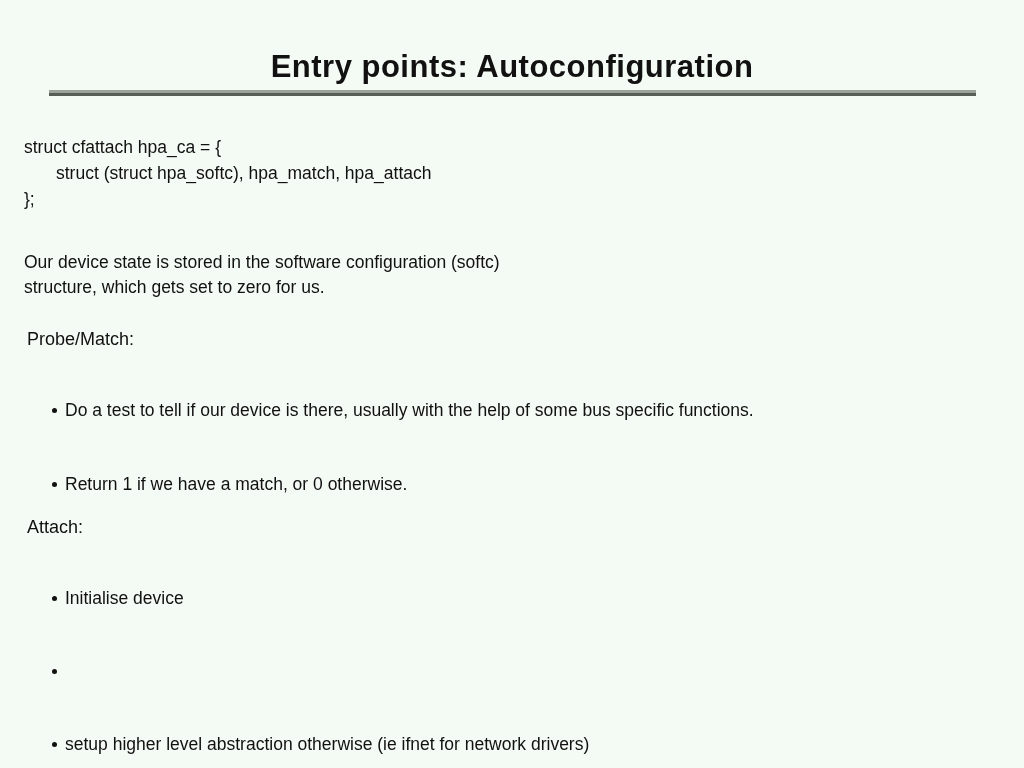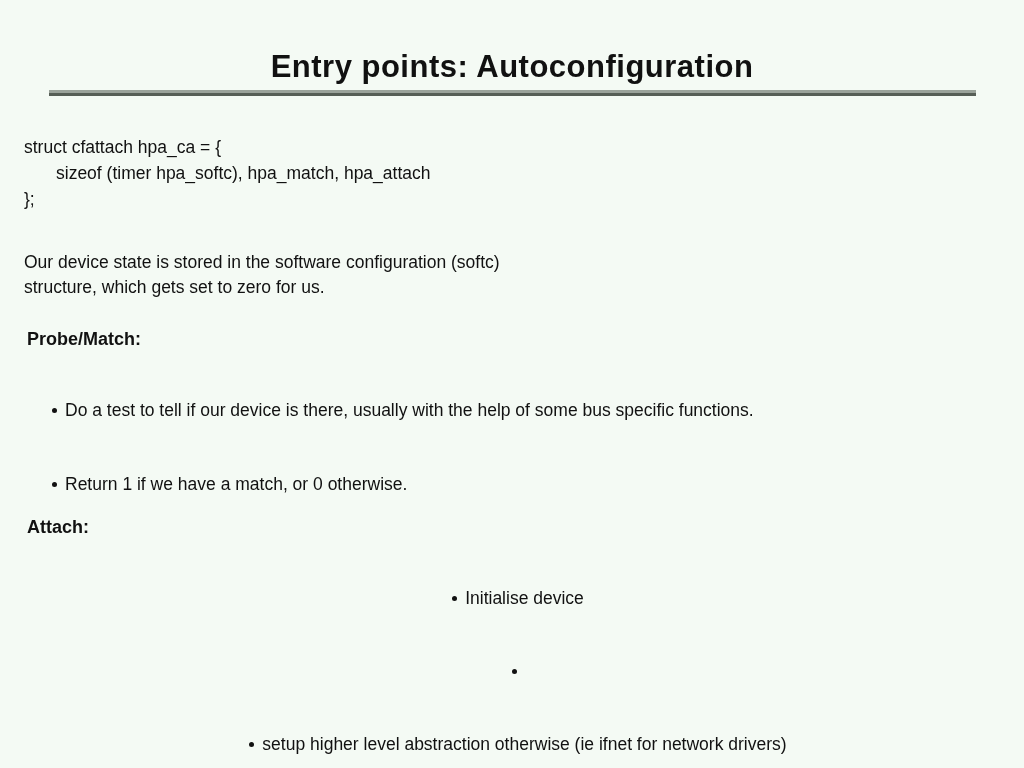--- a/index.html
+++ b/index.html
@@ -48,41 +48,40 @@
     padding-left: 32px;
   }
   .intro-para {
     margin-top: 38px;
     line-height: 25px;
   }
   .section-heading {
     margin-top: 28px;
     padding-left: 3px;
     font-size: 18px;
-    font-weight: bold;
+    font-weight: normal;
     line-height: 22px;
   }
   .section-heading.attach {
     margin-top: 18px;
   }
   .bullet-list {
     margin-top: 31px;
     padding-left: 28px;
   }
   .bullet-list.attach-list {
     margin-top: 33px;
   }
   .bullet-item {
     line-height: 27px;
     white-space: nowrap;
     margin-top: 47px;
   }
   .attach-list .bullet-item {
     line-height: 26px;
-    text-align: center;
   }
   .bullet-dot {
     display: inline-block;
     width: 5px;
     height: 5px;
     background: #111111;
     border-radius: 50%;
     margin-right: 8px;
     vertical-align: 3px;
   }
@@ -93,21 +92,21 @@
 <div class="slide">
 
   <h1 class="slide-title">Entry points: Autoconfiguration</h1>
 
   <div class="title-rule"></div>
 
   <div class="content">
 
     <div class="code-block">
       <div class="code-line">struct cfattach hpa_ca = {</div>
-      <div class="code-line indent">sizeof (timer hpa_softc), hpa_match, hpa_attach</div>
+      <div class="code-line indent">struct (struct hpa_softc), hpa_match, hpa_attach</div>
       <div class="code-line">};</div>
     </div>
 
     <div class="intro-para">
       <div>Our device state is stored in the software configuration (softc)</div>
       <div>structure, which gets set to zero for us.</div>
     </div>
 
     <div class="section-heading">Probe/Match:</div>
 

